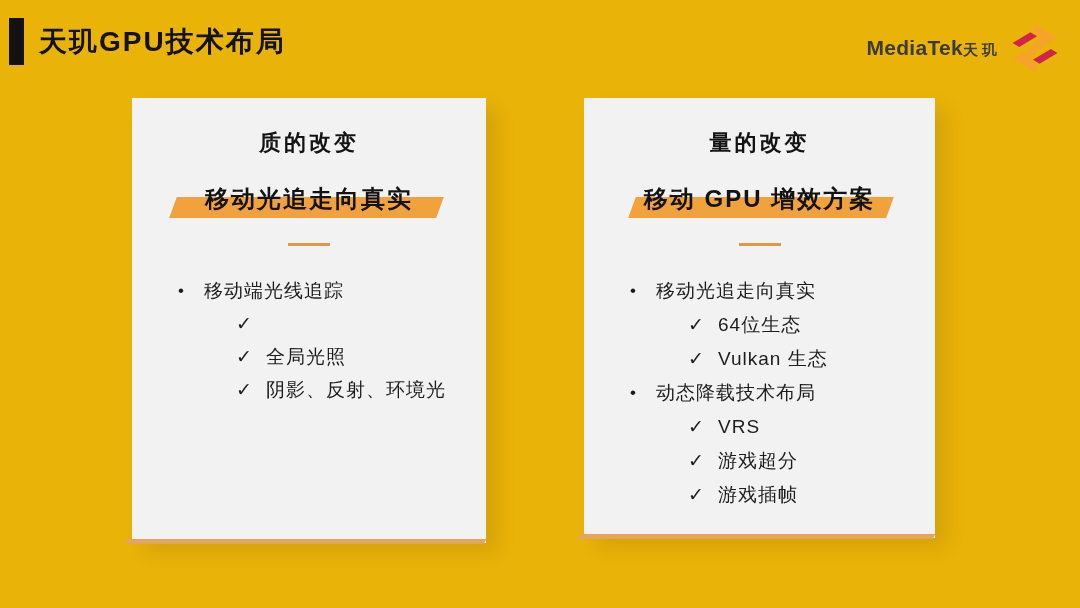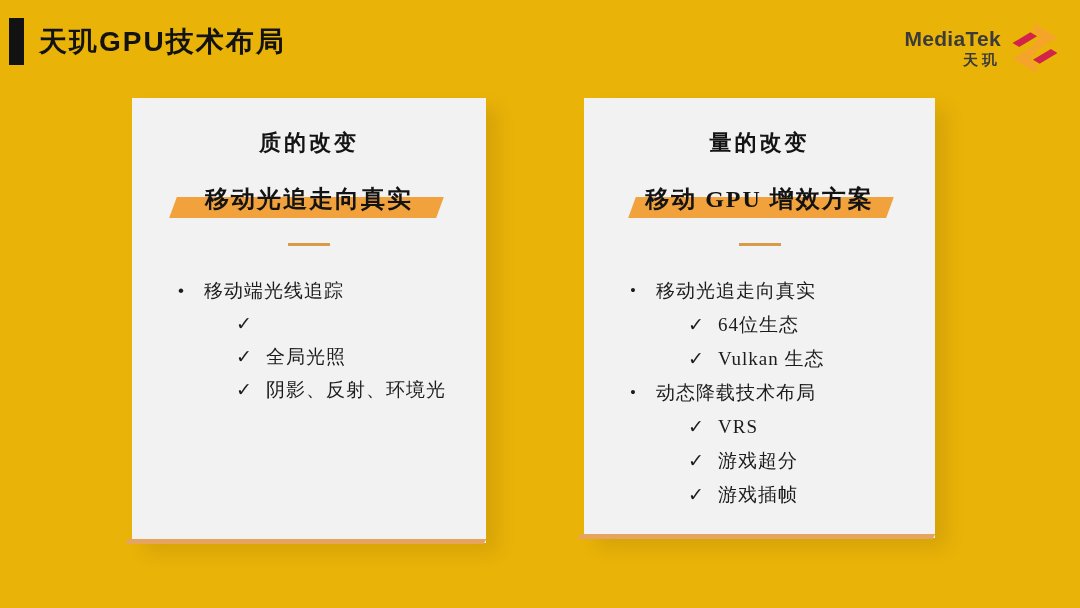--- a/index.html
+++ b/index.html
@@ -15,32 +15,32 @@
   .slide-header { position:absolute; top:18px; left:9px; display:flex; align-items:center; }
   .title-block {
     width:15px; height:47px; background:var(--title-bar,#121212); margin-right:15px; flex:0 0 auto;
   }
   .slide-title {
     font-size:28px; font-weight:bold; letter-spacing:2px; color:#121212; line-height:47px;
   }
 
   
   .logo { position:absolute; top:22px; right:20px; display:flex; align-items:center; }
-  .logo-text { display:flex; flex-direction:column; align-items:flex-end; margin-right:9px; }
+  .logo-text { display:flex; flex-direction:row; align-items:flex-end; margin-right:9px; }
   .logo-brand { font-size:21px; font-weight:bold; color:#3b3b39; letter-spacing:0.3px; line-height:22px; }
   .logo-sub { font-size:15px; font-weight:bold; color:#3b3b39; letter-spacing:4px; line-height:19px;text-align:center; }
   .logo-mark { width:50px; height:52px; display:block; }
 
   
   .card {
     position:absolute; top:98px; background:var(--card-bg,#f2f2f2);
     box-shadow:12px 10px 18px rgba(0,0,0,0.09);
   }
   .card-left  { left:132px; width:354px; height:445px; }
-  .card-right { left:584px; width:351px; height:440px;font-family:Liberation Serif, serif; }
+  .card-right { left:584px; width:351px; height:440px; }
 
   .card-title {
     padding-top:30px; text-align:center;
     font-size:22px; font-weight:bold; letter-spacing:3px; color:#141414;
   }
 
   .subtitle-wrap { position:relative; margin-top:23px; height:44px; }
   .hl-bar {
     position:absolute; top:16px; height:21px;
     background:var(--accent,#F2A23C); transform:skewX(-20deg);

